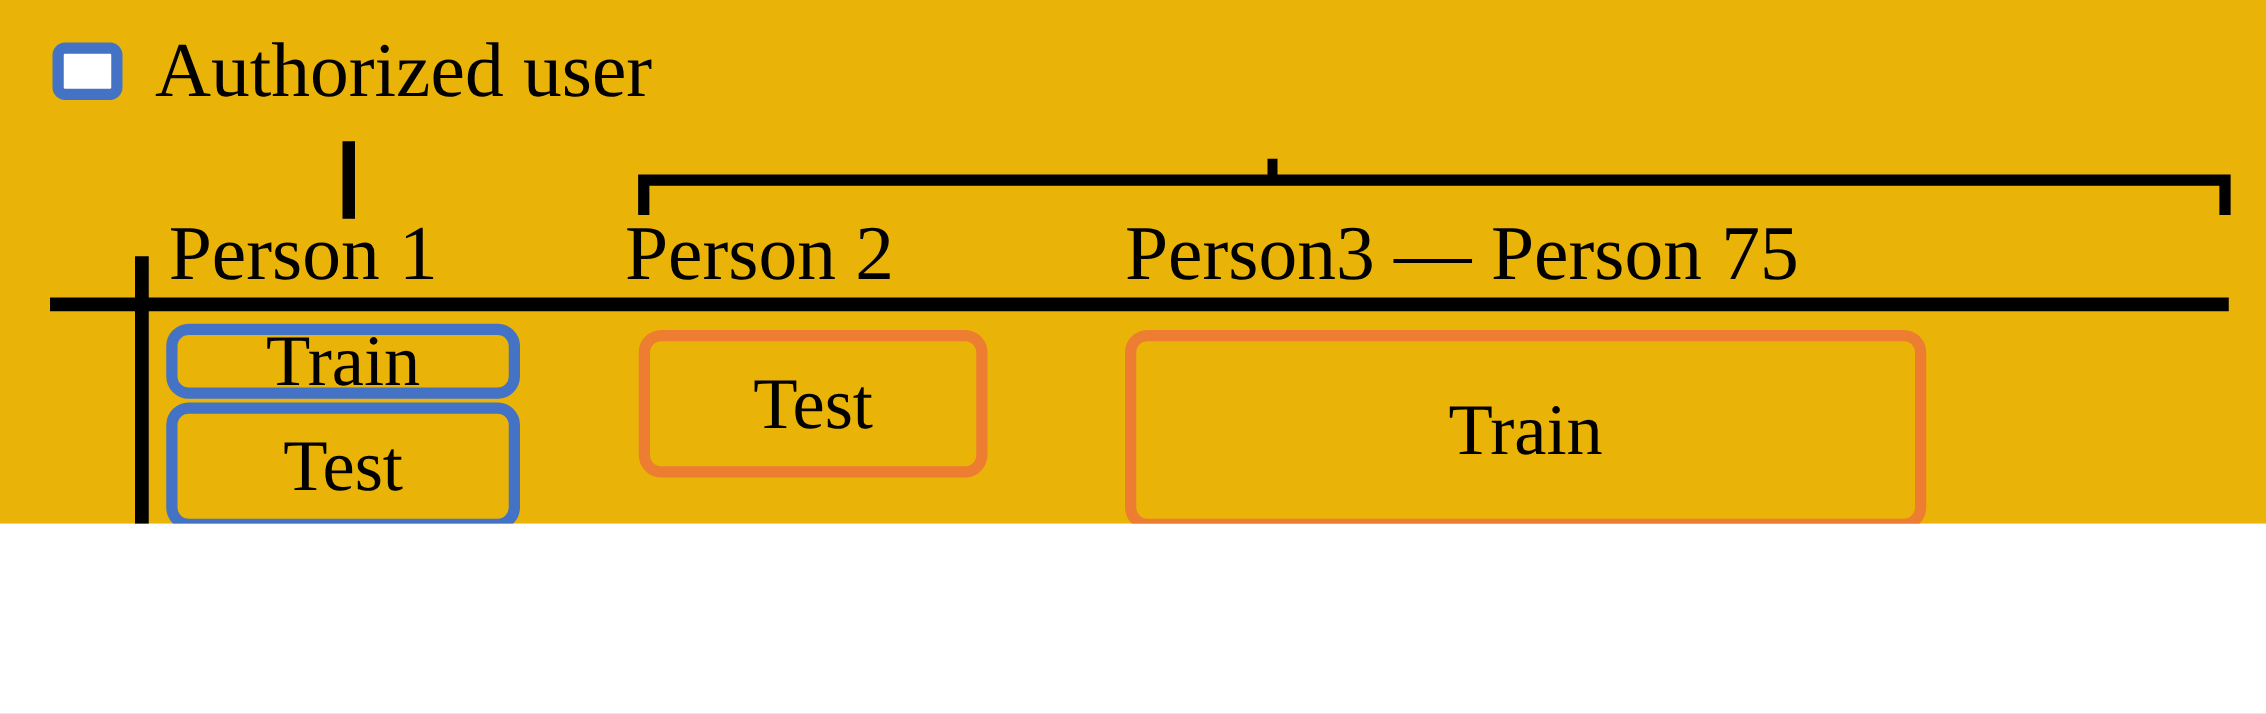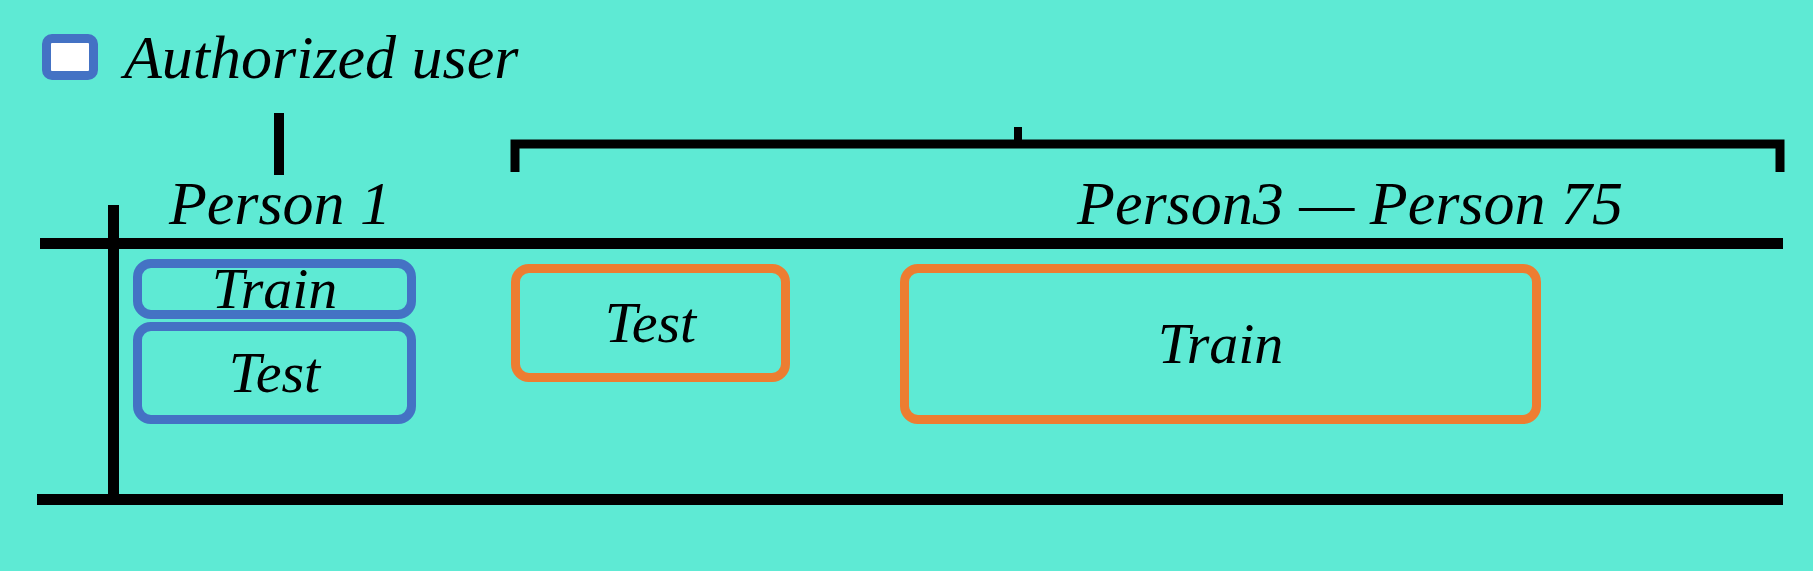--- a/index.html
+++ b/index.html
@@ -3,26 +3,25 @@
 <meta charset="utf-8">
 <style>
   html, body {
     margin: 0;
     padding: 0;
     background: #ffffff;
   }
   #canvas {
     position: relative;
     width: 1813px;
-    height: 571px;
-    background: #5eead4;
+    height: 419px;
+    background: #eab308;
     overflow: hidden;
     font-family: "Liberation Serif", "DejaVu Serif", serif;
     color: #000000;
-    font-style: italic;
   }
 
   
   .legend-item {
     position: absolute;
     display: flex;
     align-items: center;
   }
   .legend-swatch {
     width: 56px;
@@ -56,21 +55,21 @@
     position: absolute;
   }
   .bracket svg { display: block; }
 
   
   .person-label {
     position: absolute;
     font-size: 62px;
     line-height: 1;
     white-space: nowrap;
-    text-align: center;
+    text-align: left;
   }
 
   
   .databox {
     position: absolute;
     box-sizing: border-box;
     border-style: solid;
     border-radius: 18px;
     background: transparent;
     display: flex;
@@ -101,20 +100,21 @@
 
   <div class="bracket" style="left:510px; top:124px; width:1280px; height:50px;">
     <svg width="1280" height="50" viewBox="0 0 1280 50" aria-hidden="true">
       <path d="M 5,48 L 5,20 L 1270,20 L 1270,48" fill="none" stroke="#000000" stroke-width="9" stroke-linecap="butt"></path>
       <line x1="508" y1="3" x2="508" y2="20" stroke="#000000" stroke-width="8"></line>
     </svg>
   </div>
 
   <div class="person-label" style="left:135px; top:172px; width:290px;">Person 1</div>
 
+  <div class="person-label" style="left:500px; top:172px; width:290px;">Person 2</div>
 
   <div class="person-label" style="left:900px; top:172px; width:900px;">Person3  —  Person 75</div>
 
   <div class="hrule" style="left:40px; top:238px; width:1743px; height:11px;"></div>
 
   <div class="vrule" style="left:108px; top:205px; width:11px; height:300px;"></div>
 
   <div class="hrule" style="left:37px; top:494px; width:1746px; height:11px;"></div>
 
   <div class="databox blue" style="left:133px; top:259px; width:283px; height:60px;">

